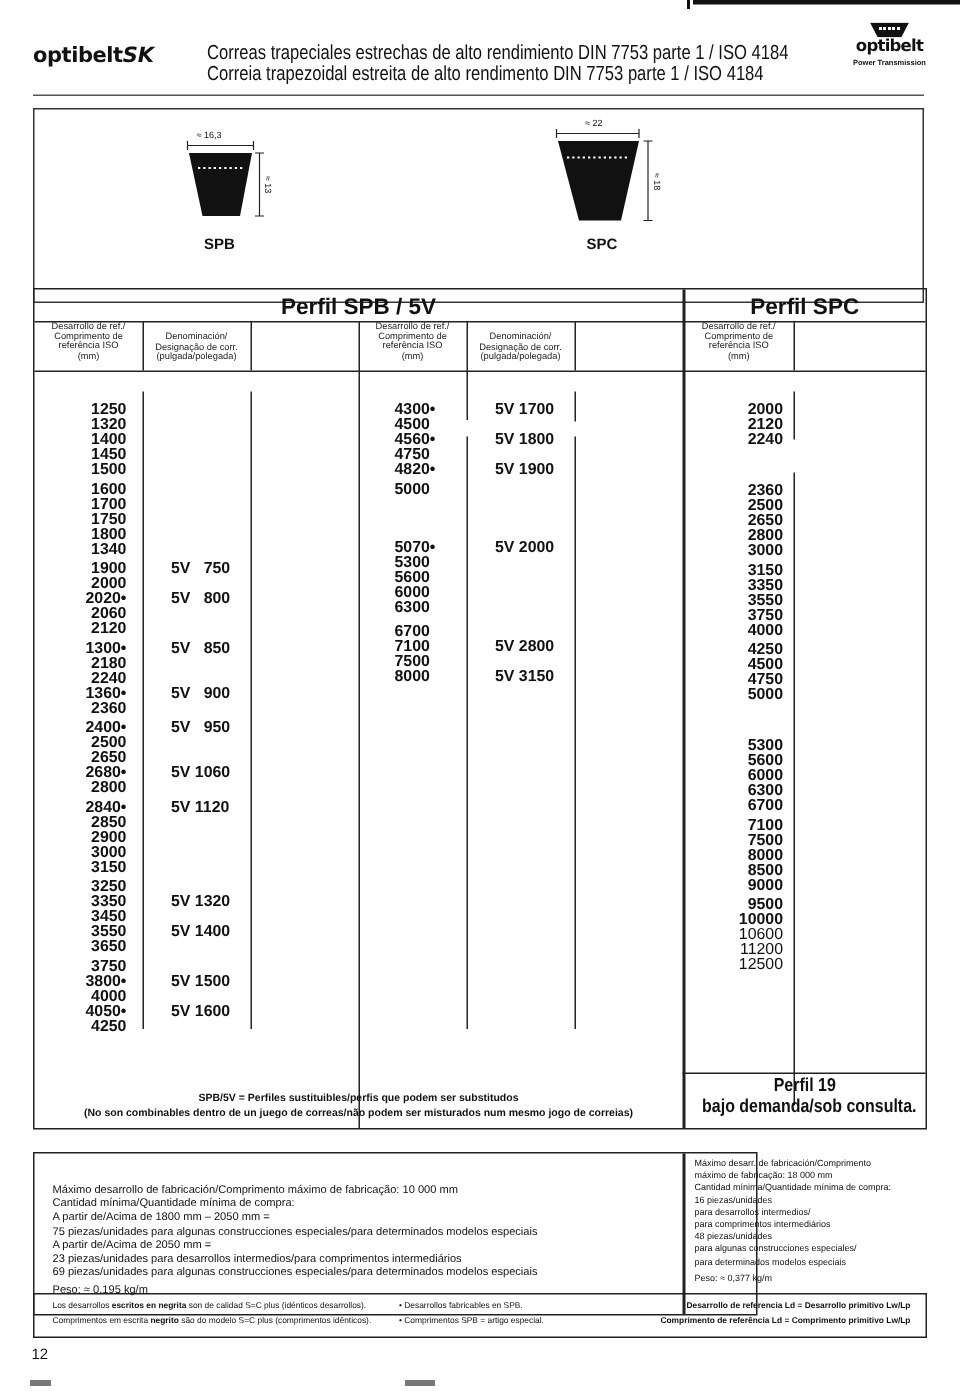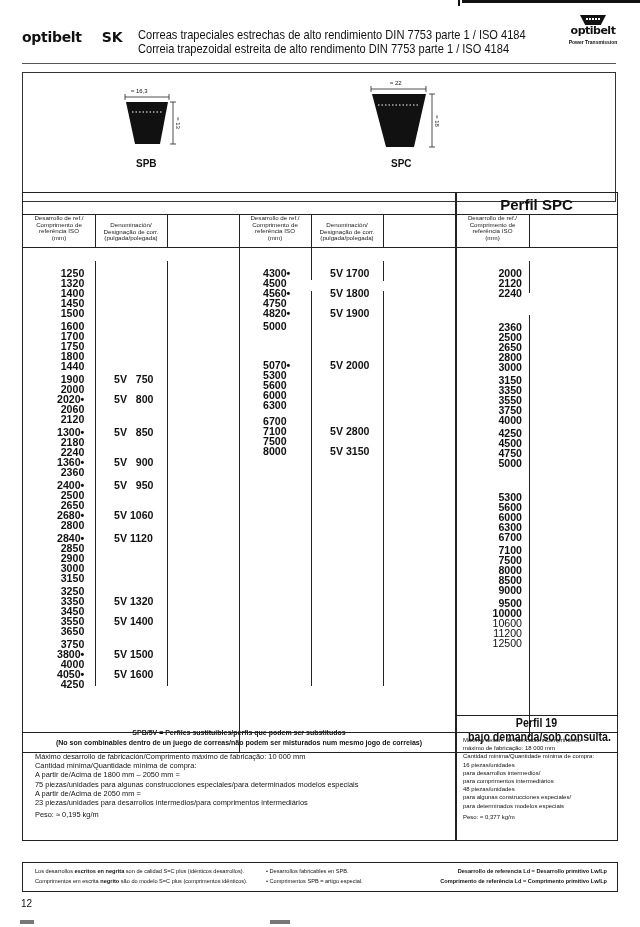--- a/index.html
+++ b/index.html
@@ -1,21 +1,21 @@
 <!DOCTYPE html>
 <html><head>
 <meta charset="utf-8">
 <style>
   html, body { margin:0; padding:0; background:#fff; }
   body { width:640px; height:927px; position:relative; overflow:hidden; font-family:"Liberation Sans", sans-serif; color:#111; }
   .abs { position:absolute; }
   .topbar { left:462px; top:0; width:178px; height:3px; background:#111; }
   .topbar-tick { left:458px; top:0; width:2px; height:6px; background:#111; }
   .brand { left:22px; top:29px; font-family:"DejaVu Sans", sans-serif; font-weight:bold; font-size:14px; letter-spacing:-0.3px; }
-  .brand .sk { margin-left:20px; letter-spacing:0; }
+  .brand .sk { font-style:italic; margin-left:0; letter-spacing:0; }
   .title1, .title2 { left:138px; font-family:"Liberation Sans Narrow","Liberation Sans", sans-serif; font-size:13.5px; transform:scaleX(0.82); transform-origin:left; white-space:nowrap; }
   .title1 { top:27px; }
   .title2 { top:41px; }
   .logo { left:563px; top:15px; width:60px; height:42px; text-align:center; }
   .logo-belt { margin:0 auto; width:26px; height:10px; background:#111; clip-path:polygon(0 0,100% 0,80% 100%,20% 100%); position:relative; }
   .logo-belt i { position:absolute; top:3px; left:6px; right:6px; height:2px; background:repeating-linear-gradient(90deg,#fff 0 2px,transparent 2px 3px); }
   .logo-word { font-family:"DejaVu Sans", sans-serif; font-weight:bold; font-size:11px; line-height:11px; letter-spacing:-0.5px; }
   .logo-sub { font-size:5px; font-weight:bold; margin-top:3px; white-space:nowrap; }
   .hrule { left:22px; top:63px; width:594px; height:1px; background:#555; }
 
@@ -27,21 +27,21 @@
   .hline { position:absolute; background:#222; height:1px; }
   .sec-title { position:absolute; font-weight:bold; font-size:15px; text-align:center; }
   .colhdr { position:absolute; font-size:6.2px; line-height:6.5px; text-align:center; color:#222; }
   .col { position:absolute; font-weight:bold; font-size:10.6px; line-height:10px; }
   .col div { height:10px; white-space:pre; }
   .col .gap { height:3px; }
   .col .norm { font-weight:normal;text-align:right; }
   .spb-note { position:absolute; font-weight:bold; font-size:7px; text-align:center; white-space:nowrap; }
   .p19 { position:absolute; font-family:"Liberation Sans Narrow","Liberation Sans",sans-serif; font-weight:bold; font-size:12.5px; text-align:center; transform:scaleX(0.85); transform-origin:center; white-space:nowrap; }
 
-  .notes-box { left:22px; top:732px; width:596px; height:109px; border:1.5px solid #222; box-sizing:border-box; }
+  .notes-box { left:22px; top:768px; width:483px; height:109px; border:1.5px solid #222; box-sizing:border-box; }
   .notes-left { position:absolute; left:12px; top:19px; font-size:7.4px; line-height:9.2px; }
   .notes-right { position:absolute; left:440px; top:3px; font-size:6px; line-height:8.2px; }
   .notes-left div, .notes-right div { white-space:nowrap; }
 
   .footer-box { left:22px; top:862px; width:596px; height:30px; border:1.5px solid #222; box-sizing:border-box; font-size:5.6px; }
   .footer-box .fl { position:absolute; white-space:nowrap; }
   .page-num { left:21px; top:898px; font-size:10px; }
   .bottom-mark { top:920px; height:4px; background:#777; }
 </style>
 </head>
@@ -111,20 +111,21 @@
   <div class="vline" style="left:288px;top:21px;height:66px;"></div>
   <div class="vline" style="left:288px;top:98px;height:395px;"></div>
   <div class="vline" style="left:360px;top:21px;height:33px;"></div>
   <div class="vline" style="left:360px;top:68px;height:20px;"></div>
   <div class="vline" style="left:360px;top:98px;height:395px;"></div>
 
   <div class="vline" style="left:506px;top:21px;height:33px;"></div>
   <div class="vline" style="left:506px;top:68px;height:32px;"></div>
   <div class="vline" style="left:506px;top:122px;height:422px;"></div>
 
+  <div class="sec-title" style="left:0;width:432px;top:3px;">Perfil SPB / 5V</div>
   <div class="sec-title" style="left:433px;width:161px;top:3px;">Perfil SPC</div>
 
   <div class="colhdr" style="left:0;width:72px;top:22px;">
     <div>Desarrollo de ref./</div>
       <div>Comprimento de</div>
       <div>referência ISO</div>
       <div>(mm)</div>
   </div>
   <div class="colhdr" style="left:72px;width:72px;top:29px;">
     <div>Denominación/</div>
@@ -153,21 +154,21 @@
       <div>1250</div>
       <div>1320</div>
       <div>1400</div>
       <div>1450</div>
       <div>1500</div>
       <div class="gap"></div>
       <div>1600</div>
       <div>1700</div>
       <div>1750</div>
       <div>1800</div>
-      <div>1440</div>
+      <div>1340</div>
       <div class="gap"></div>
       <div>1900</div>
       <div>2000</div>
       <div>2020•</div>
       <div>2060</div>
       <div>2120</div>
       <div class="gap"></div>
       <div>1300•</div>
       <div>2180</div>
       <div>2240</div>
@@ -336,20 +337,21 @@
 
 <div class="abs notes-box">
   <div class="vline" style="left:432px;top:0;height:107px;width:1.5px;"></div>
   <div class="notes-left" id="notes-left">
       <div>Máximo desarrollo de fabricación/Comprimento máximo de fabricação: 10 000 mm</div>
       <div>Cantidad mínima/Quantidade mínima de compra:</div>
       <div>A partir de/Acima de 1800 mm – 2050 mm =</div>
       <div>75 piezas/unidades para algunas construcciones especiales/para determinados modelos especiais</div>
       <div>A partir de/Acima de 2050 mm =</div>
       <div>23 piezas/unidades para desarrollos intermedios/para comprimentos intermediários</div>
+      <div>69 piezas/unidades para algunas construcciones especiales/para determinados modelos especiais</div>
       <div style="margin-top: 3px;">Peso: ≈ 0,195 kg/m</div>
     </div>
   <div class="notes-right" id="notes-right">
       <div>Máximo desarr. de fabricación/Comprimento</div>
       <div>máximo de fabricação: 18 000 mm</div>
       <div>Cantidad mínima/Quantidade mínima de compra:</div>
       <div>16 piezas/unidades</div>
       <div>para desarrollos intermedios/</div>
       <div>para comprimentos intermediários</div>
       <div>48 piezas/unidades</div>

